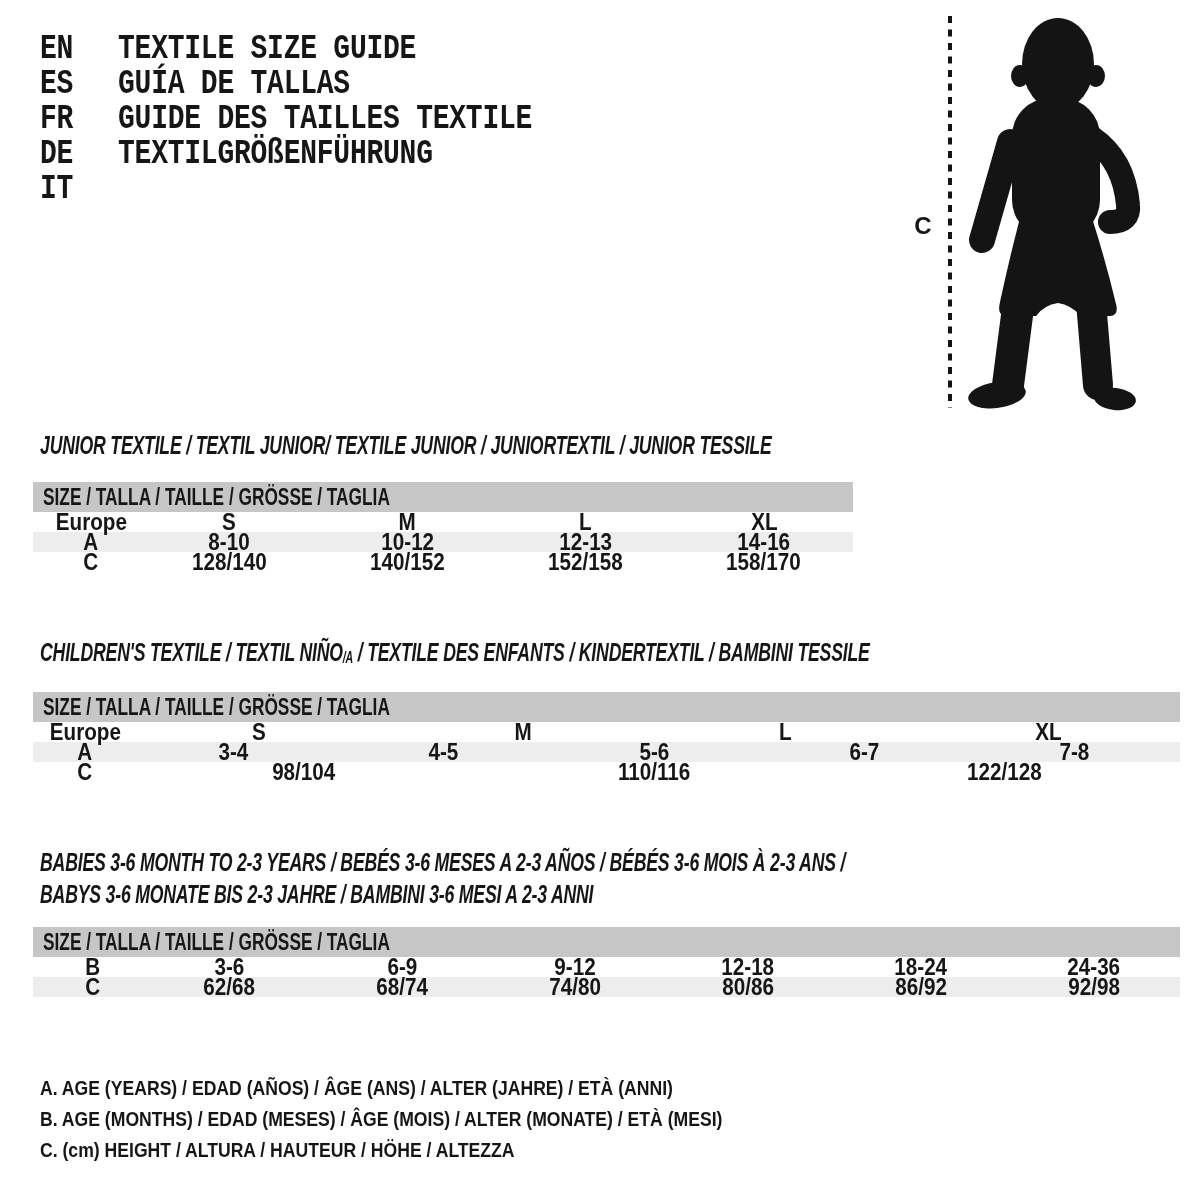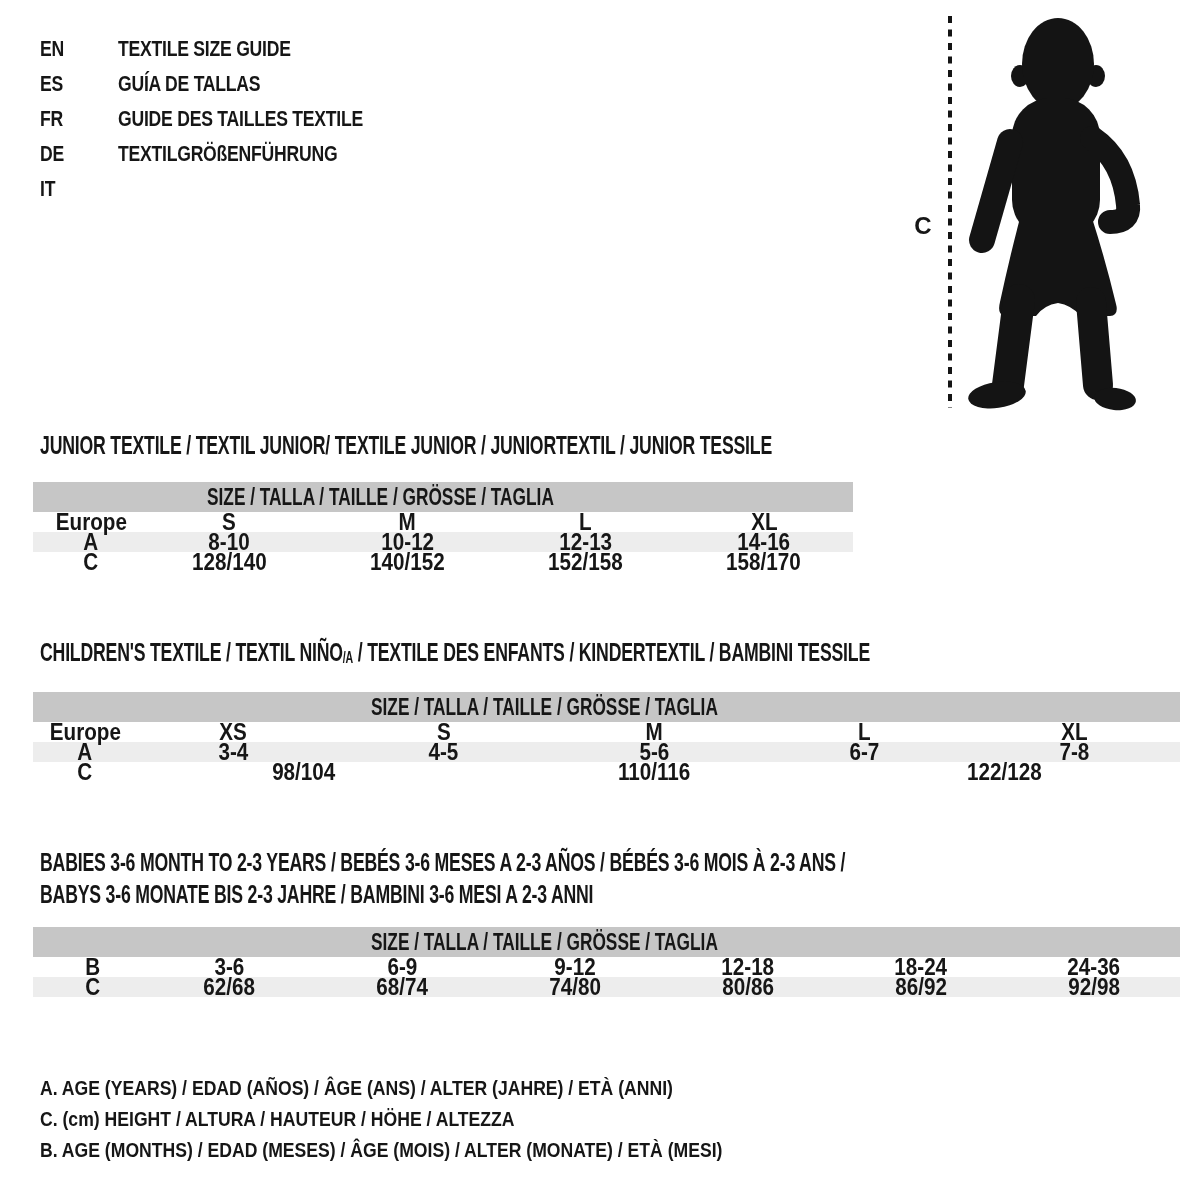--- a/index.html
+++ b/index.html
@@ -23,33 +23,33 @@
   
   .cx{display:inline-block;white-space:nowrap;transform-origin:left center;}
   .sx68{transform:scaleX(.68);}
   .sx72{transform:scaleX(.72);}
   .sx80{transform:scaleX(.80);}
   .sx86{transform:scaleX(.86);}
   .sx88{transform:scaleX(.88);}
   .center .cx{transform-origin:center center;}
 
   
-  .langs{position:absolute;left:40px;top:31px;display:grid;grid-template-columns:78px auto;grid-auto-rows:35px;align-items:center;font-size:22px;letter-spacing:-.3px;}
+  .langs{position:absolute;left:40px;top:31px;display:grid;grid-template-columns:78px auto;grid-auto-rows:35px;align-items:center;font-size:35px;letter-spacing:-.3px;font-family:Liberation Mono, monospace;}
 
   
   .fig-svg{position:absolute;left:940px;top:10px;}
   .fig-c{position:absolute;left:906px;top:212px;width:34px;text-align:center;font-size:24px;line-height:28px;}
 
   
-  .sec-head{position:absolute;left:40px;font-size:26px;line-height:24px;letter-spacing:-.3px;}
+  .sec-head{position:absolute;left:40px;font-size:26px;line-height:24px;letter-spacing:-.3px;font-style:italic;}
   .sec-head sub{font-size:.6em;position:relative;top:.12em;vertical-align:baseline;}
 
   
   .sg-table{position:absolute;left:33px;}
-  .thead{height:30px;line-height:30px;background:var(--table-header-gray);padding-left:10px;font-size:24px;overflow:hidden;text-align:center;}
+  .thead{height:30px;line-height:30px;background:var(--table-header-gray);padding-left:10px;font-size:24px;overflow:hidden;}
   .trow{display:flex;height:20px;align-items:center;font-size:24px;}
   .trow.alt{background:var(--table-row-alt);}
   .trow .lbl{text-align:left;padding-left:9px;box-sizing:border-box;}
   .trow .cell{flex:1;text-align:center;}
   .w-junior{width:820px;}
   .w-full{width:1147px;}
   .w-junior .lbl{width:107px;flex:none;}
   .w-full.children .lbl{width:95px;flex:none;}
   .w-full.babies .lbl{width:110px;flex:none;}
 
@@ -120,21 +120,20 @@
     </div>
   </div>
 
   <div class="sec-head" style="top:640px">
     <span class="cx sx68"><span>CHILDREN'S TEXTILE / TEXTIL NIÑO</span><sub>/A</sub><span> / TEXTILE DES ENFANTS / KINDERTEXTIL / BAMBINI TESSILE</span></span>
   </div>
   <div class="sg-table w-full children" style="top:692px">
     <div class="thead"><span class="cx sx72">SIZE / TALLA / TAILLE / GRÖSSE / TAGLIA</span></div>
     <div class="trow center">
       <div class="cell lbl"><span class="cx sx86">Europe</span></div>
-      <div class="cell"><span class="cx sx86">XS</span></div>
       <div class="cell"><span class="cx sx86">S</span></div>
       <div class="cell"><span class="cx sx86">M</span></div>
       <div class="cell"><span class="cx sx86">L</span></div>
       <div class="cell"><span class="cx sx86">XL</span></div>
     </div>
     <div class="trow alt center">
       <div class="cell lbl"><span class="cx sx86">A</span></div>
       <div class="cell"><span class="cx sx86">3-4</span></div>
       <div class="cell"><span class="cx sx86">4-5</span></div>
       <div class="cell"><span class="cx sx86">5-6</span></div>
@@ -172,17 +171,17 @@
       <div class="cell"><span class="cx sx86">68/74</span></div>
       <div class="cell"><span class="cx sx86">74/80</span></div>
       <div class="cell"><span class="cx sx86">80/86</span></div>
       <div class="cell"><span class="cx sx86">86/92</span></div>
       <div class="cell"><span class="cx sx86">92/98</span></div>
     </div>
   </div>
 
   <div class="legend">
     <div class="line"><span class="cx sx88">A. AGE (YEARS) / EDAD (AÑOS) / ÂGE (ANS) / ALTER (JAHRE) / ETÀ (ANNI)</span></div>
+    <div class="line"><span class="cx sx88">B. AGE (MONTHS) / EDAD (MESES) / ÂGE (MOIS) / ALTER (MONATE) / ETÀ (MESI)</span></div>
     <div class="line"><span class="cx sx88">C. (cm) HEIGHT / ALTURA / HAUTEUR / HÖHE / ALTEZZA</span></div>
-    <div class="line"><span class="cx sx88">B. AGE (MONTHS) / EDAD (MESES) / ÂGE (MOIS) / ALTER (MONATE) / ETÀ (MESI)</span></div>
   </div>
 
 </div>
 
 </body></html>

